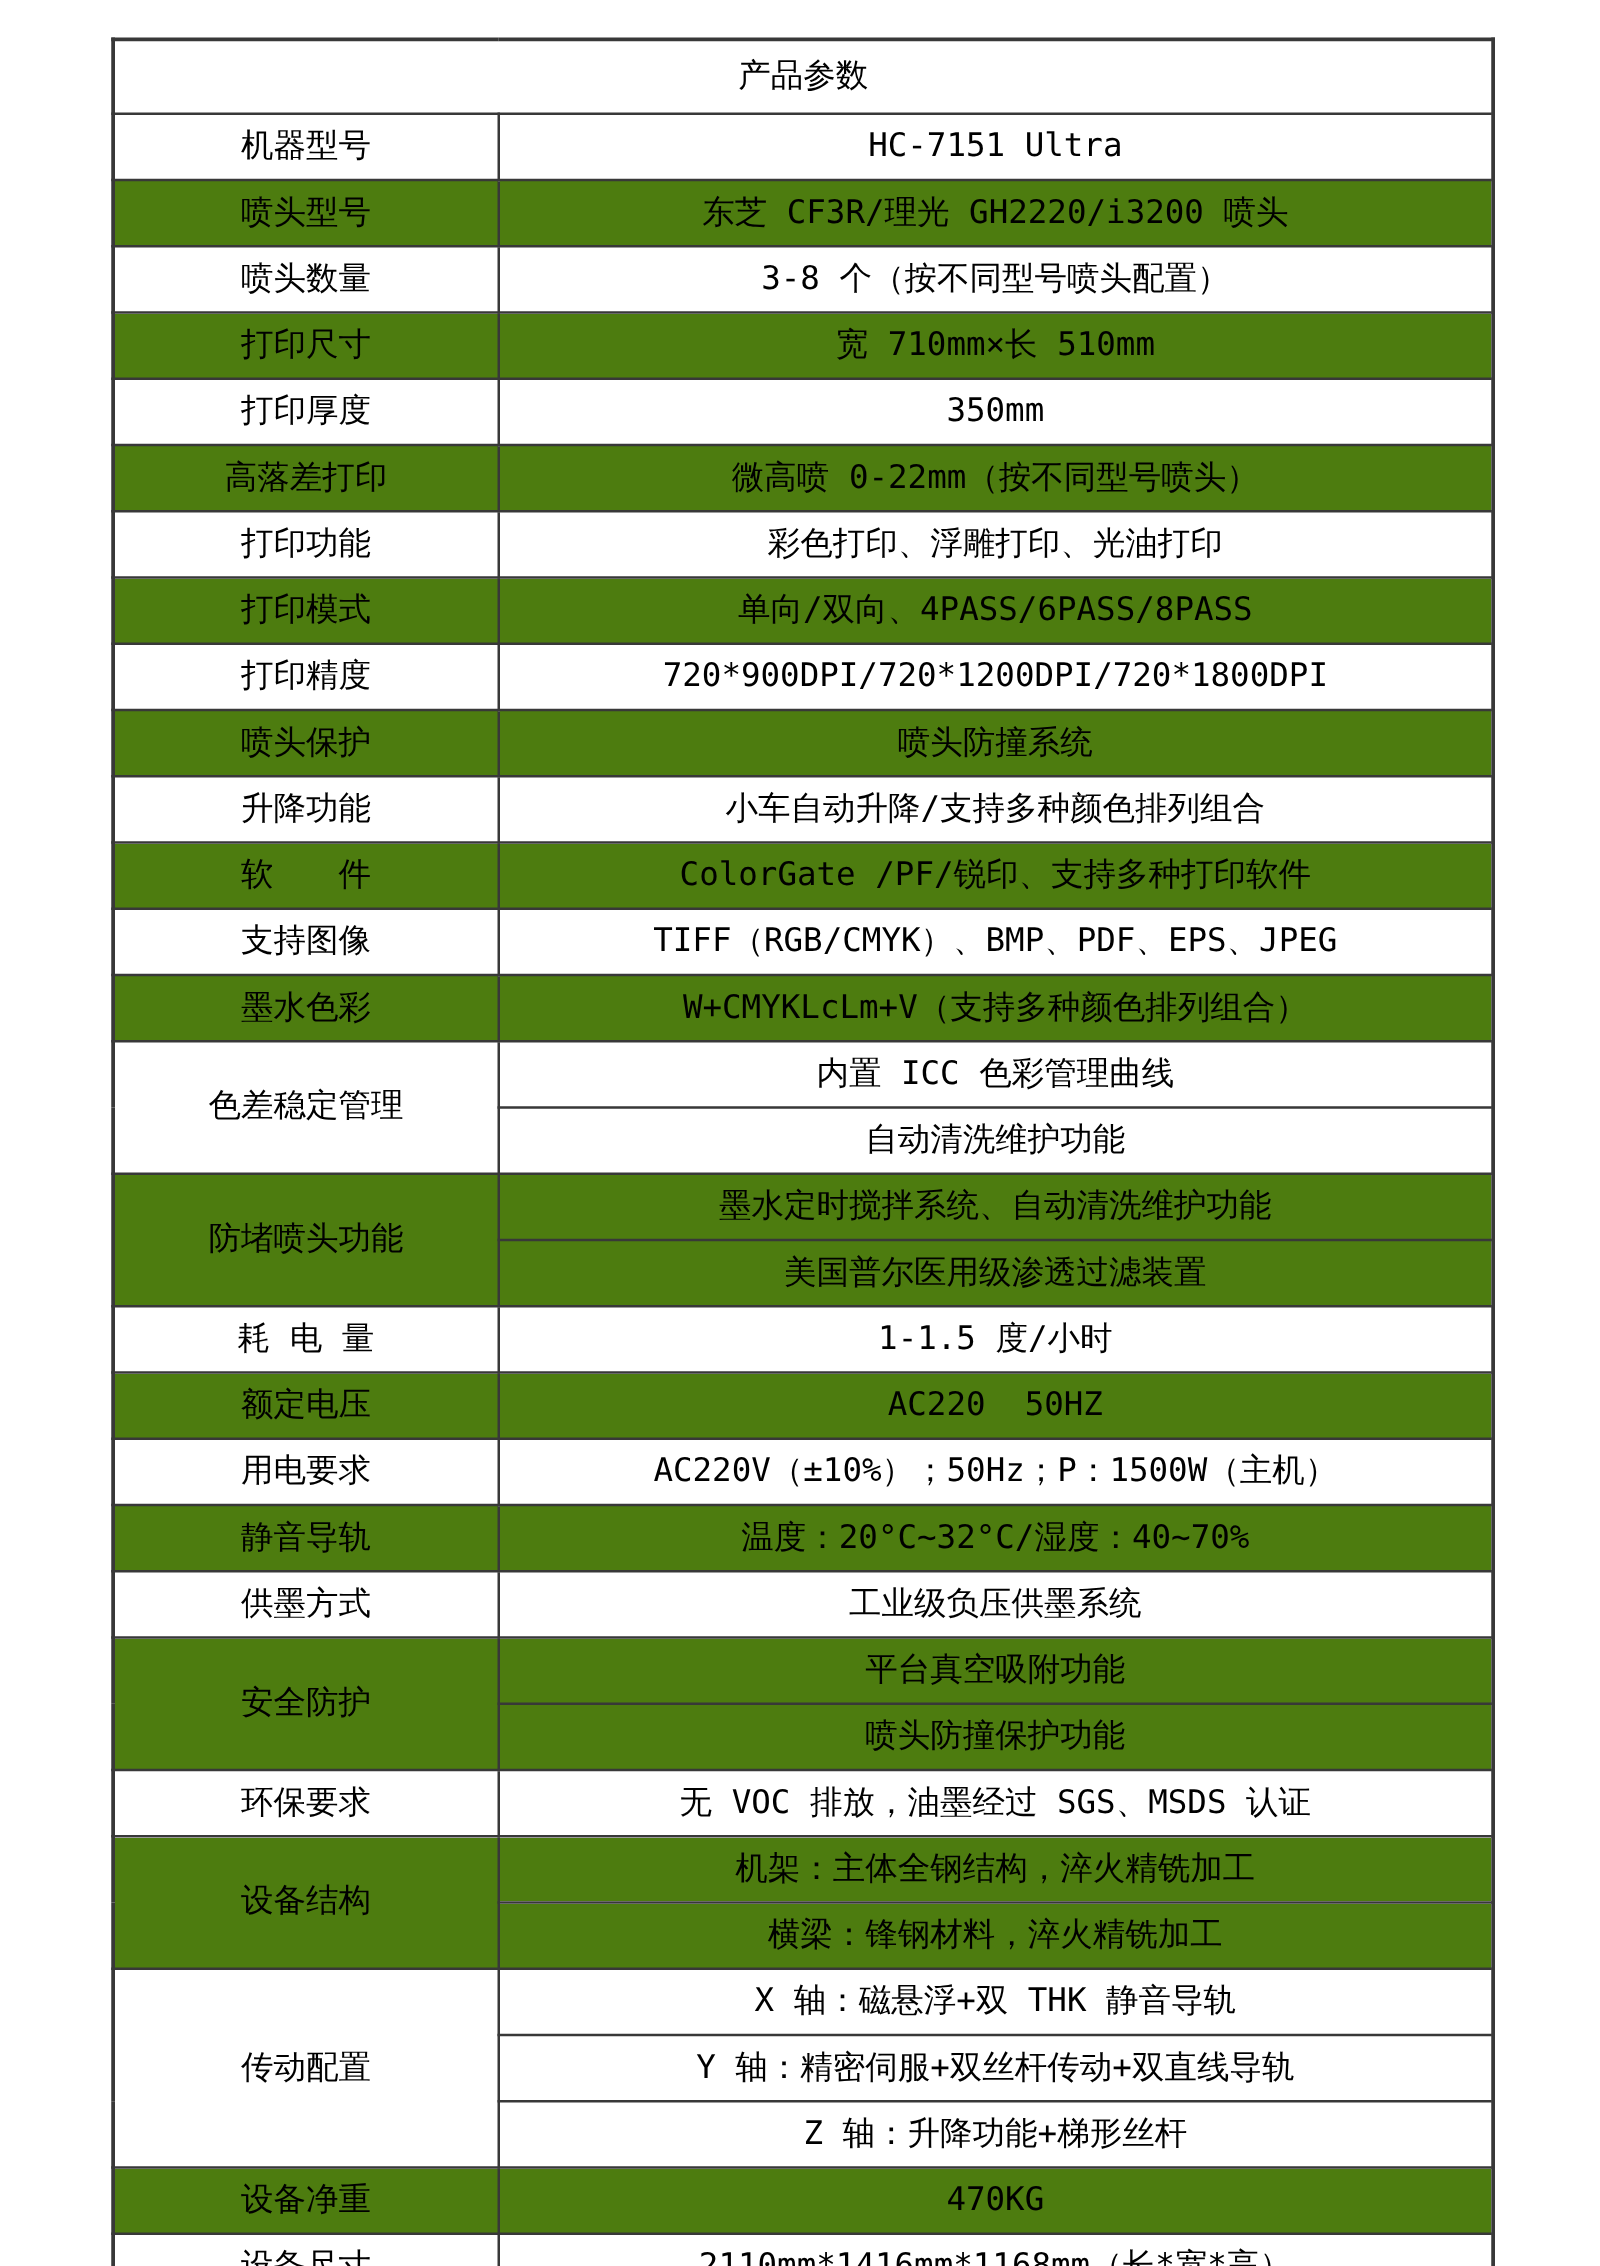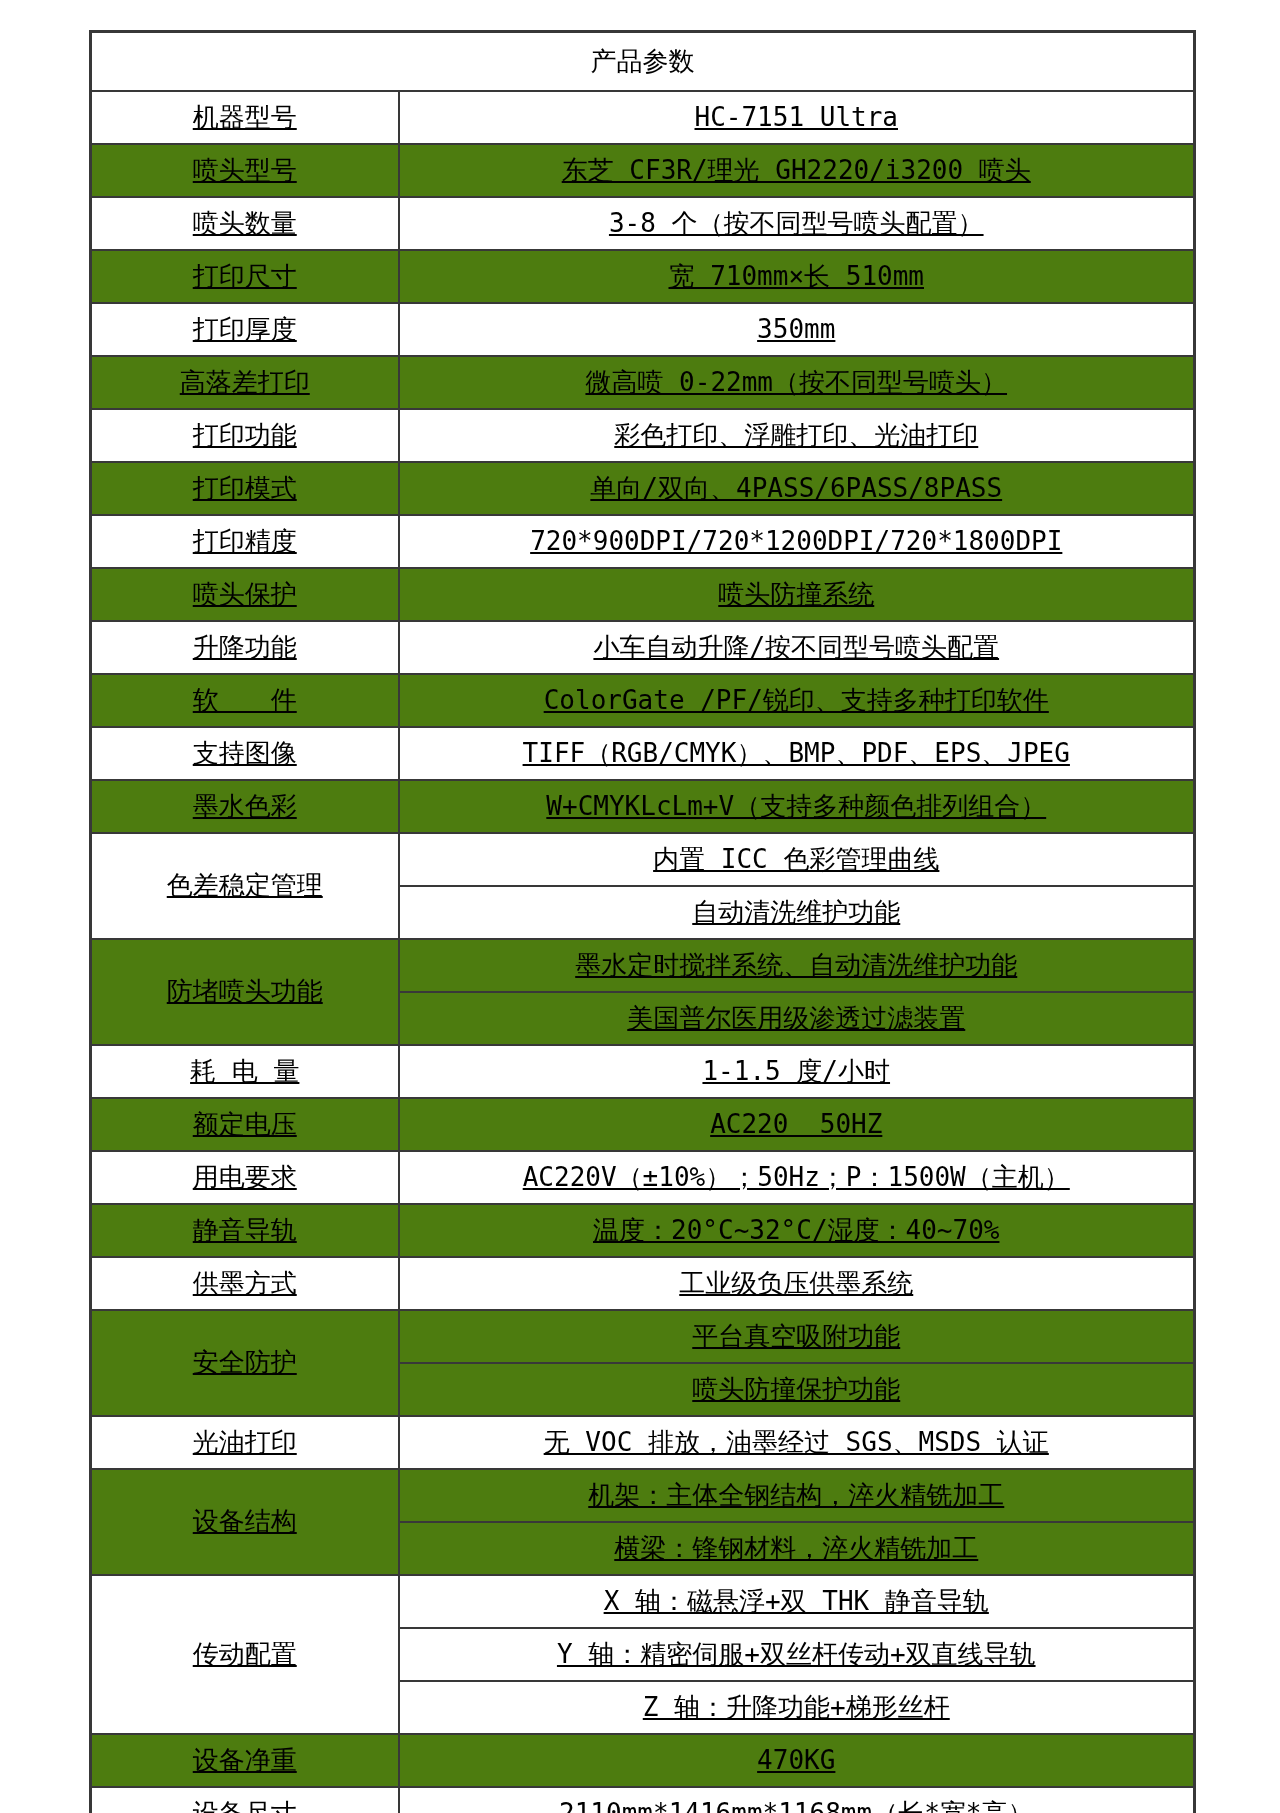--- a/index.html
+++ b/index.html
@@ -27,21 +27,21 @@
     font-size: 26px;
     line-height: 1.15;
     white-space: pre-wrap;
     padding: 0 4px;
     overflow: hidden;
   }
   tr.title-row td {
     height: 57px;
     background: #ffffff;
   }
-  tr.row td { height: 51px; text-decoration: underline; }
+  tr.row td { height: 51px; }
   td.shaded { background: #4d7c0f; }
   td.plain  { background: #ffffff; }
   
   tr.cont td { border-top-width: 1px; }
   td.label-cell { }
   td.value-cell { }
 </style>
 </head>
 <body>
 
@@ -102,21 +102,21 @@
       <td class="value-cell plain">720*900DPI/720*1200DPI/720*1800DPI</td>
     </tr>
 
     <tr class="row">
       <td class="label-cell shaded">喷头保护</td>
       <td class="value-cell shaded">喷头防撞系统</td>
     </tr>
 
     <tr class="row">
       <td class="label-cell plain">升降功能</td>
-      <td class="value-cell plain">小车自动升降/按不同型号喷头配置</td>
+      <td class="value-cell plain">小车自动升降/支持多种颜色排列组合</td>
     </tr>
 
     <tr class="row">
       <td class="label-cell shaded">软　　件</td>
       <td class="value-cell shaded">ColorGate /PF/锐印、支持多种打印软件</td>
     </tr>
 
     <tr class="row">
       <td class="label-cell plain">支持图像</td>
       <td class="value-cell plain">TIFF（RGB/CMYK）、BMP、PDF、EPS、JPEG</td>
@@ -170,21 +170,21 @@
 
     <tr class="row">
       <td class="label-cell shaded" rowspan="2">安全防护</td>
       <td class="value-cell shaded">平台真空吸附功能</td>
     </tr>
     <tr class="row cont">
       <td class="value-cell shaded">喷头防撞保护功能</td>
     </tr>
 
     <tr class="row">
-      <td class="label-cell plain">光油打印</td>
+      <td class="label-cell plain">环保要求</td>
       <td class="value-cell plain">无 VOC 排放，油墨经过 SGS、MSDS 认证</td>
     </tr>
 
     <tr class="row">
       <td class="label-cell shaded" rowspan="2">设备结构</td>
       <td class="value-cell shaded">机架：主体全钢结构，淬火精铣加工</td>
     </tr>
     <tr class="row cont">
       <td class="value-cell shaded">横梁：锋钢材料，淬火精铣加工</td>
     </tr>

